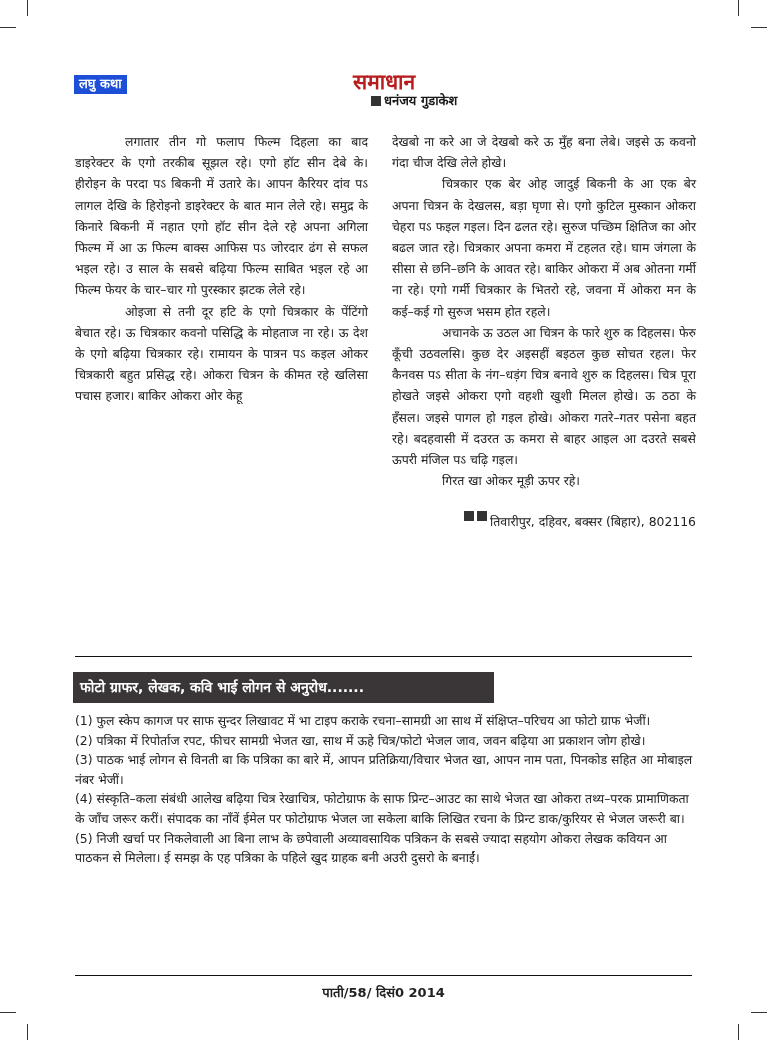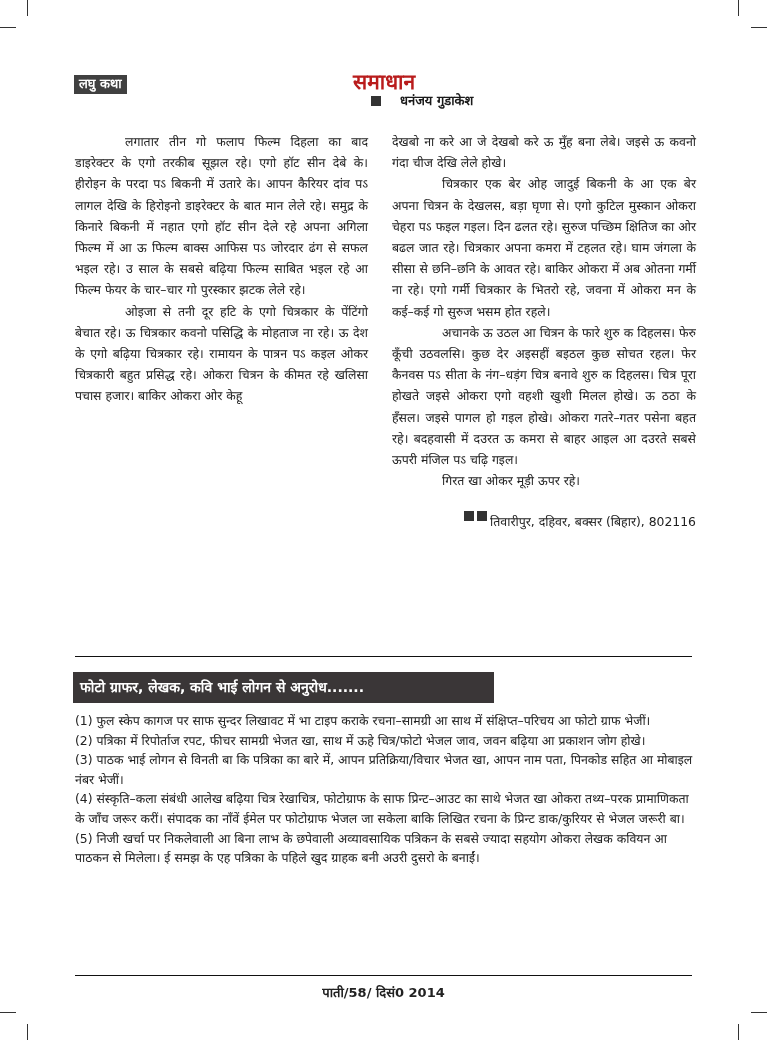--- a/index.html
+++ b/index.html
@@ -3,31 +3,31 @@
 <meta charset="utf-8">
 <style>
   html, body { margin: 0; padding: 0; background: #ffffff; }
   body {
     width: 767px; height: 1040px; position: relative; overflow: hidden;
     font-family: "DejaVu Sans", sans-serif; color: #222;
   }
   .crop { position: absolute; background: #333; }
   .section-tag {
     position: absolute; left: 74px; top: 75px;
-    background: #404040; color: #fff; font-size: 13px; font-weight: bold;
+    background: #1d4ed8; color: #fff; font-size: 13px; font-weight: bold;
     padding: 1px 5px 2px 5px; line-height: 16px;
   }
   .title {
     position: absolute; left: 353px; top: 72px;
     font-size: 21px; font-weight: bold; color: #b91c1c; line-height: 20px;
   }
   .author {
     position: absolute; left: 371px; top: 93px;
     font-size: 13px; font-weight: bold; color: #1a1a1a; line-height: 16px;
-    display: flex; align-items: center; gap: 19px;
+    display: flex; align-items: center; gap: 3px;
   }
   .sq { display: inline-block; width: 10px; height: 10px; background: #333; }
   .col {
     position: absolute; top: 131px; font-size: 12.4px; line-height: 21.2px;
     text-align: justify; color: #222;
   }
   .col p { margin: 0; text-indent: 50px; }
   .col p.noindent { text-indent: 0; }
   .col-left { left: 75px; width: 293px; }
   .col-right { left: 392px; width: 304px; }

